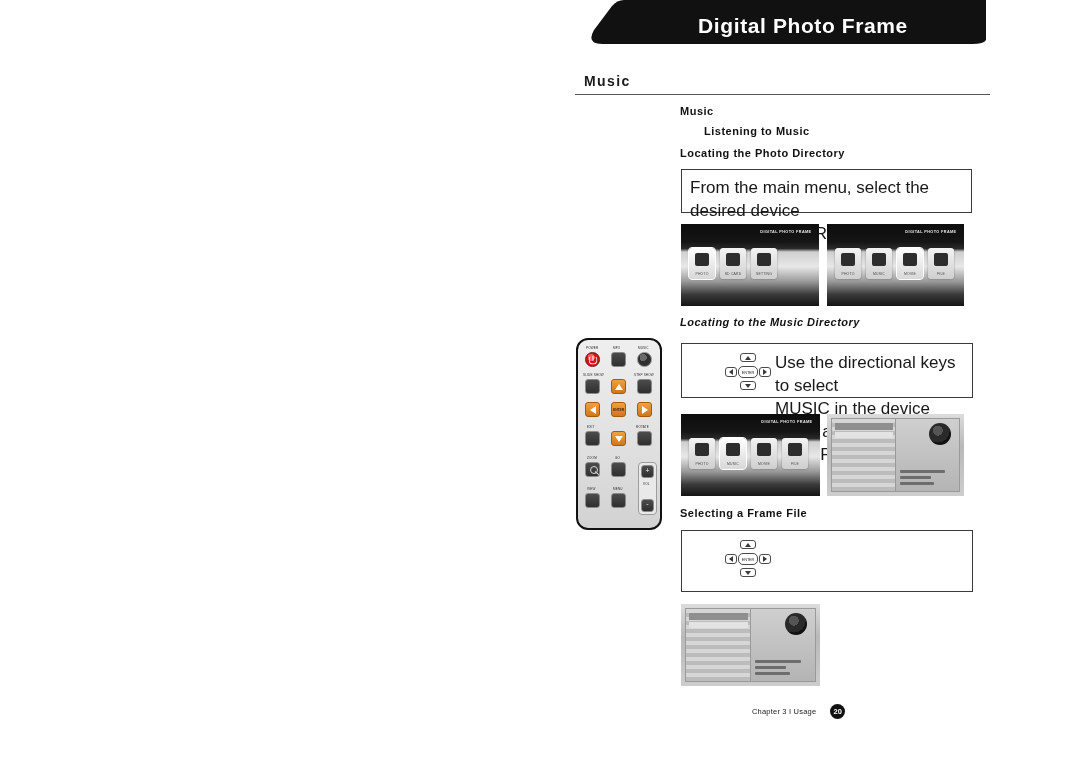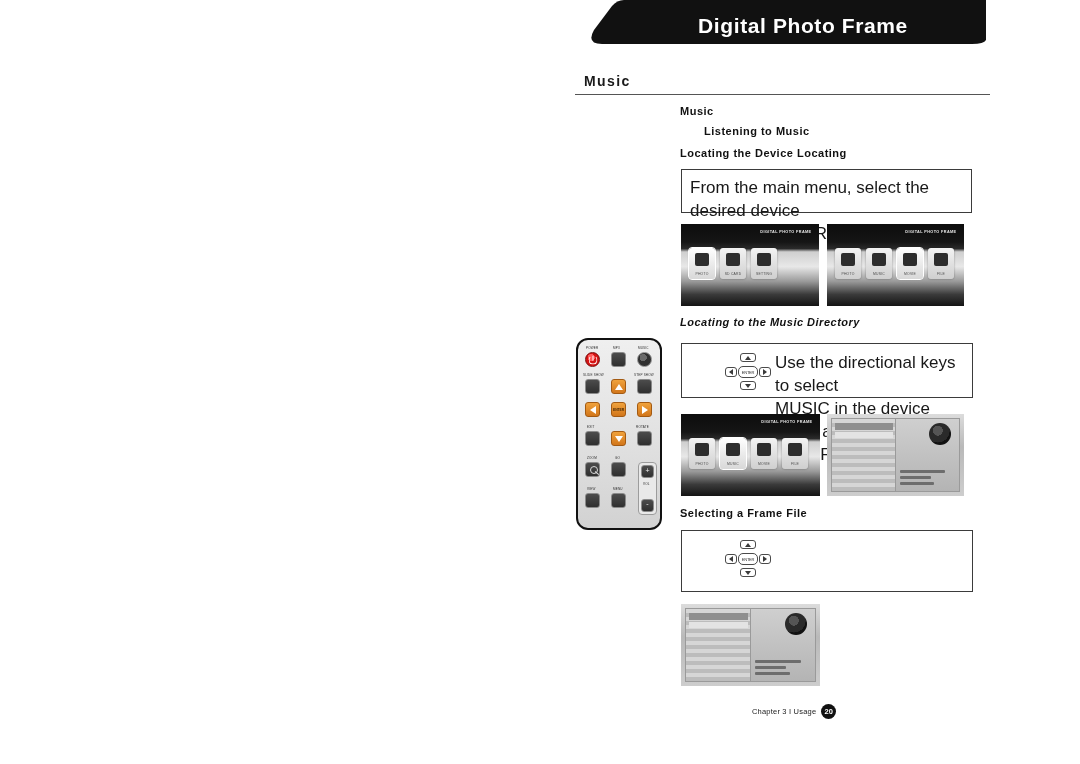--- a/index.html
+++ b/index.html
@@ -366,21 +366,21 @@
     transform-origin: left center;
   }
 
   
   #footer {
     position: absolute;
     left: 752px;
     top: 704px;
     display: flex;
     align-items: center;
-    gap: 5px;
+    gap: 14px;
   }
   #footer-text {
     font-size: 7.5px;
     color: #1c1c1c;
     letter-spacing: 0.2px;
   }
   #page-badge {
     width: 15px;
     height: 15px;
     border-radius: 50%;
@@ -401,21 +401,21 @@
     <path d="M 44 0 L 406 0 L 406 40 Q 404 44 392 44 L 22 44 Q 6 44 14 30 L 32 6 Q 37 0 44 0 Z" fill="#111111" transform="translate(-6,0)"></path>
   </svg>
   <div id="banner-title">Digital Photo Frame</div>
 </div>
 
 <div id="section-title">Music</div>
 <div id="section-rule"></div>
 
 <div class="sub-head" id="head-music">Music</div>
 <div class="sub-head" id="head-listening">Listening to Music</div>
-<div class="sub-head" id="head-locating-device">Locating the Device Locating</div>
+<div class="sub-head" id="head-locating-device">Locating the Photo Directory</div>
 
 <div class="info-box" id="box-device">
   <div class="info-text">From the main menu, select the desired device
 and press ENTER  to enter  the device  menu.</div>
 </div>
 
 <div class="photo" id="photo-dev-1">
   <div class="dpf-screen dpf-dark">
     <div class="dpf-top-label">DIGITAL PHOTO FRAME</div>
     <div class="dpf-icons">

